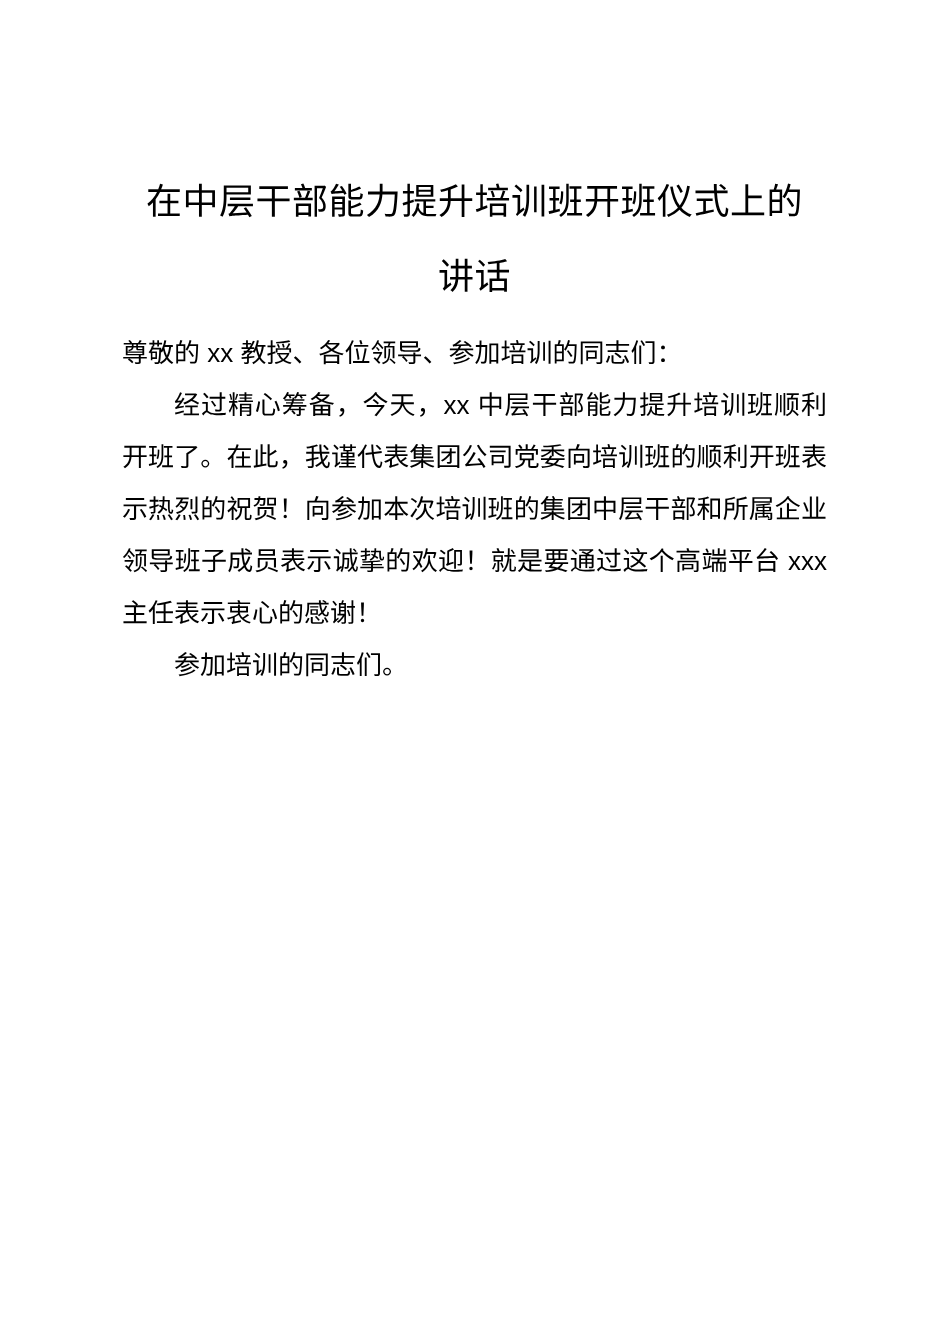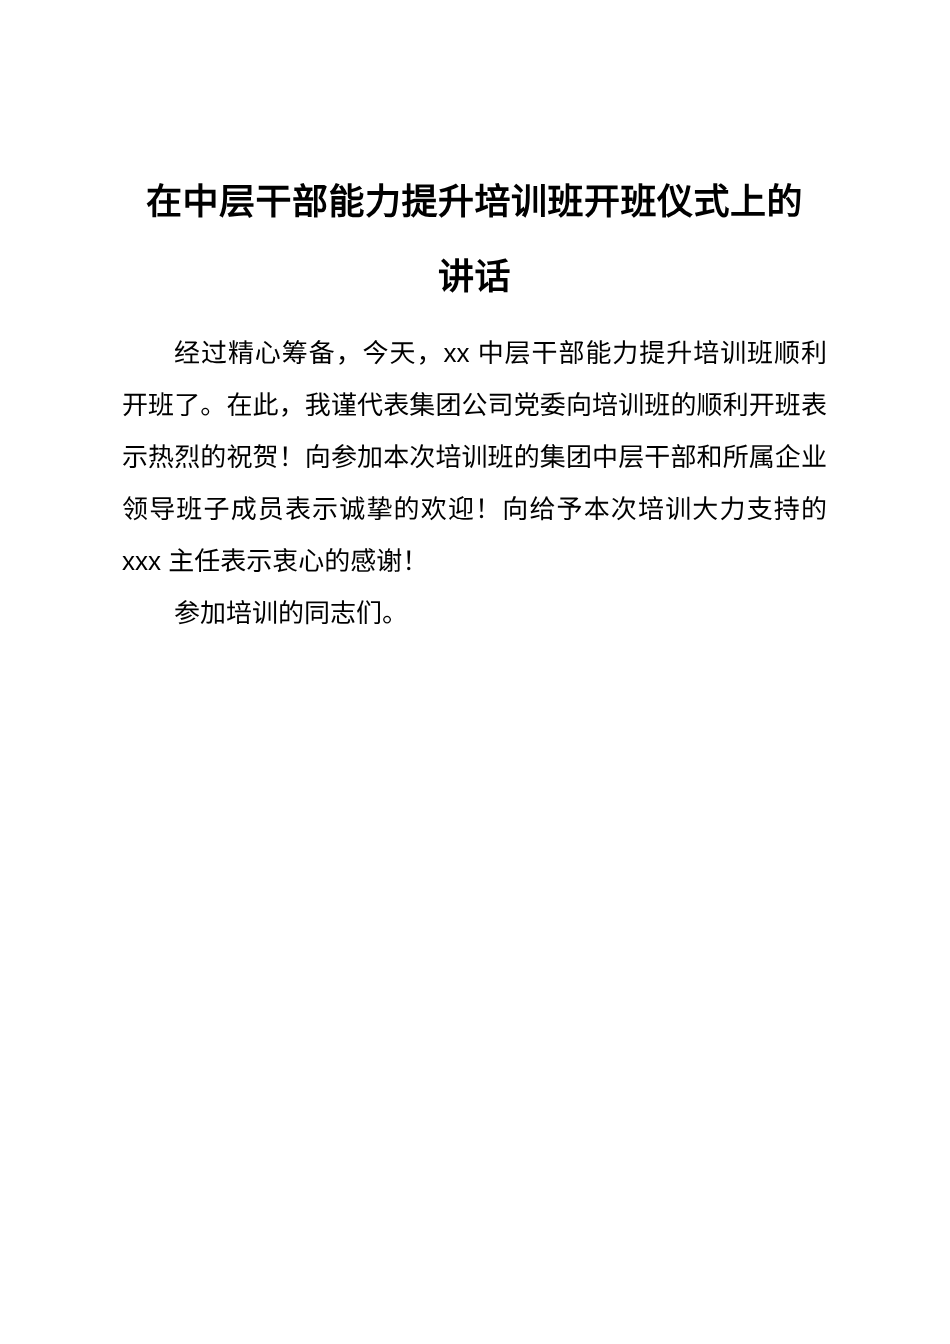--- a/index.html
+++ b/index.html
@@ -17,21 +17,21 @@
       color: #000000;
       box-sizing: border-box;
       padding: 164px 123px 0 122px;
       overflow: hidden;
       font-family: "Liberation Sans", "DejaVu Sans", sans-serif;
     }
     .doc-title {
       margin: 0 0 13px 0;
       padding: 0;
       font-size: 36px;
-      font-weight: bold;
+      font-weight: normal;
       line-height: 75px;
       text-align: center;
       letter-spacing: 0.5px;
     }
     .title-line {
       display: block;
     }
     .para {
       margin: 0;
       padding: 0;
@@ -52,19 +52,20 @@
   </style>
 </head>
 <body>
 
 <div class="page">
   <h1 class="doc-title">
     <span class="title-line">在中层干部能力提升培训班开班仪式上的</span>
     <span class="title-line">讲话</span>
   </h1>
 
+  <p class="para no-indent">尊敬的 xx 教授、各位领导、参加培训的同志们：</p>
 
 
-  <p class="para indent">经过精心筹备，今天，xx 中层干部能力提升培训班顺利开班了。在此，我谨代表集团公司党委向培训班的顺利开班表示热烈的祝贺！向参加本次培训班的集团中层干部和所属企业领导班子成员表示诚挚的欢迎！向给予本次培训大力支持的 xxx 主任表示衷心的感谢！</p>
+  <p class="para indent">经过精心筹备，今天，xx 中层干部能力提升培训班顺利开班了。在此，我谨代表集团公司党委向培训班的顺利开班表示热烈的祝贺！向参加本次培训班的集团中层干部和所属企业领导班子成员表示诚挚的欢迎！就是要通过这个高端平台 xxx 主任表示衷心的感谢！</p>
 
   <p class="para indent">参加培训的同志们。</p>
 
 </div>
 
 </body></html>

